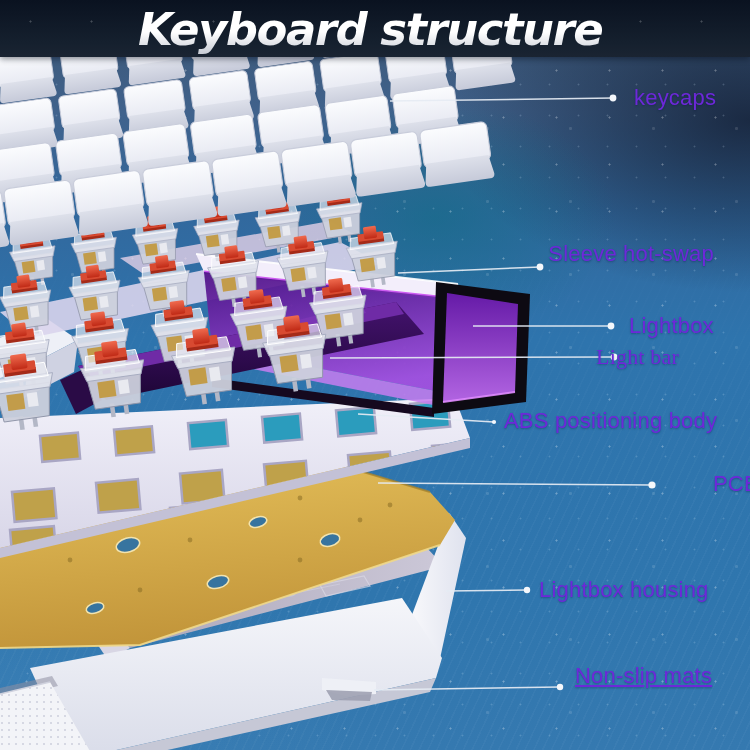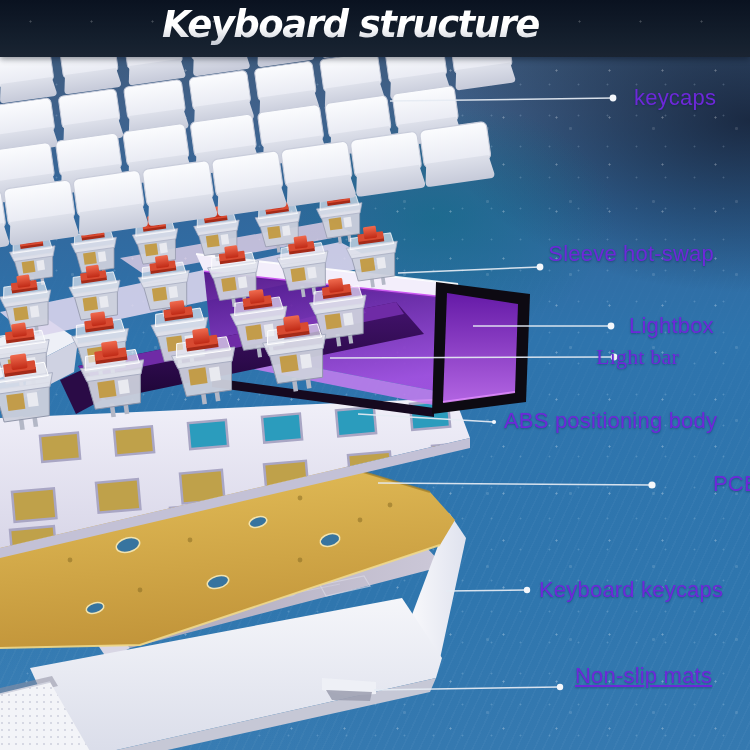--- a/index.html
+++ b/index.html
@@ -33,25 +33,24 @@
     background:linear-gradient(180deg,#0a1220,#15202e 75%,#1a2432);
     background-image:
       radial-gradient(circle, rgba(255,255,255,.22) .8px, transparent 1.3px),
       linear-gradient(180deg,#0a1220,#15202e 75%,#1a2432);
     background-size:61px 43px,100% 100%;
     box-shadow:0 2px 6px rgba(5,12,25,.45);
   }
   .page-title{
     position:absolute;left:138px;top:3px;z-index:4;
     font-family:"DejaVu Sans",sans-serif;font-style:italic;font-weight:bold;
-    font-size:37px;letter-spacing:-1.5px;white-space:nowrap;
+    font-size:45px;letter-spacing:-1.5px;white-space:nowrap;
     background:linear-gradient(180deg,#ffffff 55%,#c9cdd6 95%);
     -webkit-background-clip:text;background-clip:text;color:transparent;
     text-shadow:0 0 0 transparent;
-    margin-left:24px;
   }
   .callout{
     position:absolute;z-index:5;color:#6d28d9;font-size:22px;line-height:23px;
     letter-spacing:.2px;white-space:nowrap;text-shadow:0 1px 2px rgba(10,30,60,.35);
   }
   .callout.right{text-align:left;}
 </style>
 </head>
 <body>
 
@@ -327,14 +326,14 @@
 <div class="page-title">Keyboard structure</div>
 
 <div class="callout" style="left:634px;top:86px;">keycaps</div>
 <div class="callout right" style="right:36px;top:242px;">
   <span style="display:block">Sleeve hot-swap</span>
 </div>
 <div class="callout" style="left:629px;top:314px;">Lightbox</div>
 <div class="callout" style="left:596px;top:345px;font-family:Liberation Serif, serif;">Light bar</div>
 <div class="callout" style="left:504px;top:409px;">ABS positioning body</div>
 <div class="callout" style="left:713px;top:472px;">PCB</div>
-<div class="callout" style="left:539px;top:578px;">Keyboard keycaps</div>
+<div class="callout" style="left:539px;top:578px;">Lightbox housing</div>
 <div class="callout" style="left:575px;top:664px;text-decoration:underline;">Non-slip mats</div>
 
 </body></html>

